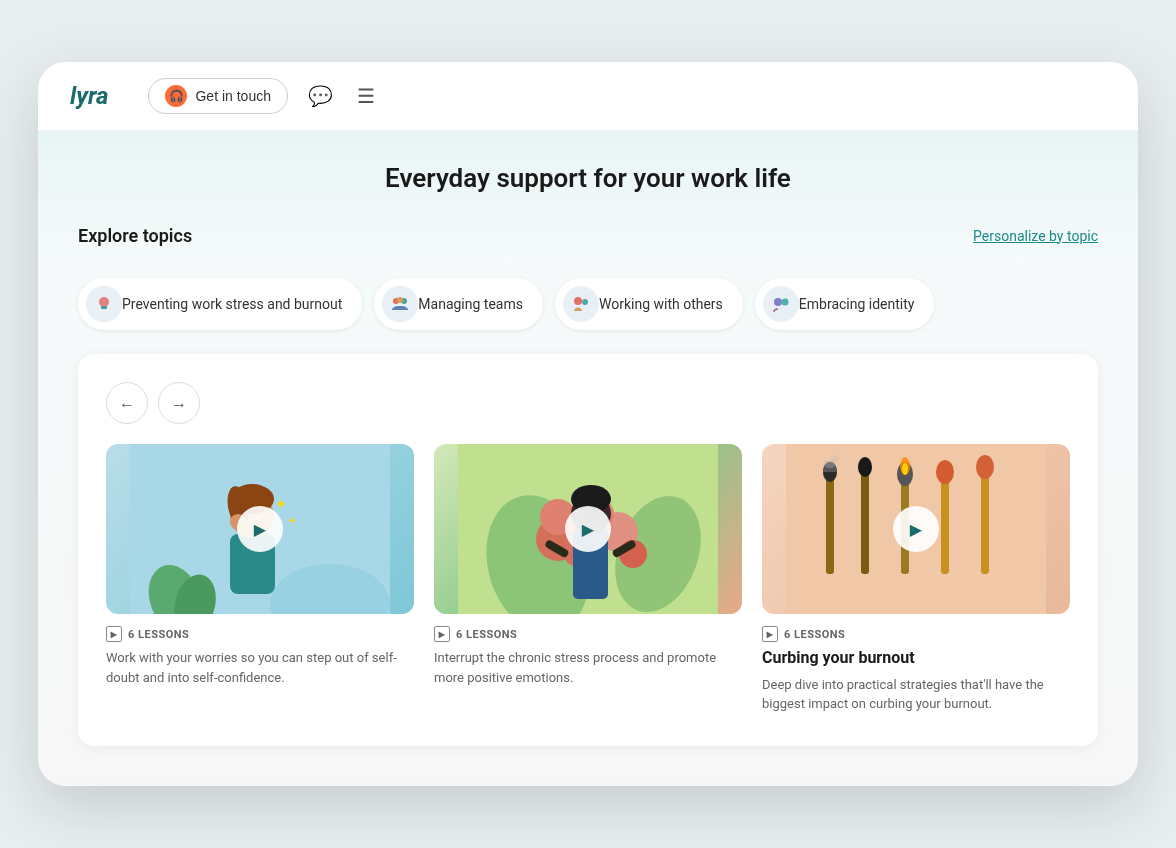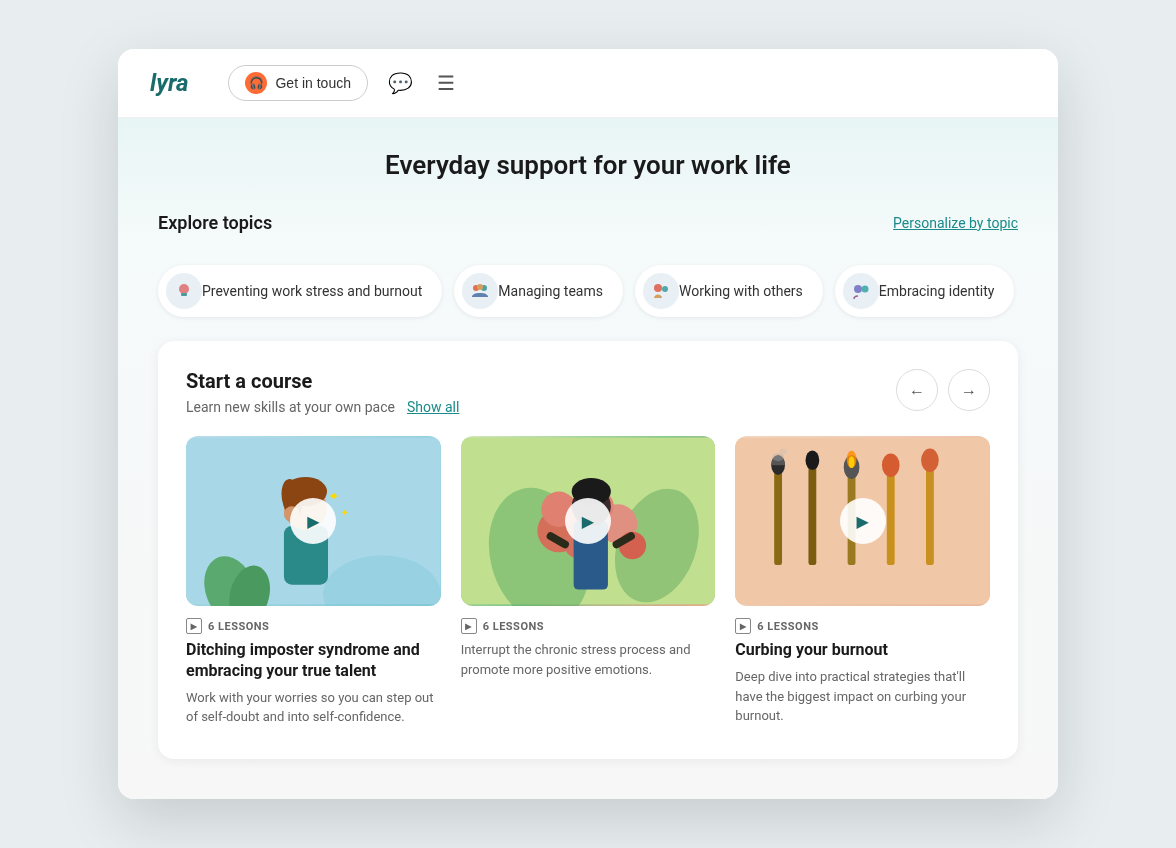--- a/index.html
+++ b/index.html
@@ -7,23 +7,23 @@
       background: #e8eef0;
       font-family: -apple-system, BlinkMacSystemFont, 'Segoe UI', Roboto, sans-serif;
       display: flex;
       justify-content: center;
       align-items: center;
       min-height: 100vh;
       padding: 20px;
     }
 
     .browser-window {
-      width: 940px;
-      background: #fff;
-      border-radius: 16px;
+      width: 1100px;
+      background: #fff;
+      border-radius: 28px;
       box-shadow: 0 20px 60px rgba(0,0,0,0.15);
       overflow: hidden;
     }
 
     
     .nav-bar {
       display: flex;
       align-items: center;
       padding: 16px 32px;
       border-bottom: 1px solid #f0f0f0;
@@ -413,25 +413,20 @@
               <path d="M5 20c0-2 2-3 4-3" stroke="#a06090" stroke-width="1.5" fill="none"></path>
             </svg>
           </div>
           <span>Embracing identity</span>
         </div>
       </div>
     </div>
 
     <div class="course-card">
       <div class="course-header">
-        <div>
-          <div class="course-title">Start a course</div>
-          <span class="course-subtitle">Learn new skills at your own pace</span>
-          <a class="show-all-link">Show all</a>
-        </div>
         <div class="nav-arrows">
           <button class="arrow-btn">←</button>
           <button class="arrow-btn">→</button>
         </div>
       </div>
 
       <div class="courses-grid">
 
         <div class="course-item">
           <div class="course-thumbnail course-thumbnail-1">
@@ -455,21 +450,20 @@
 
               <text x="145" y="65" font-size="14" fill="#FFD700">✦</text>
               <text x="158" y="80" font-size="10" fill="#FFD700">✦</text>
             </svg>
             <div class="play-btn">▶</div>
           </div>
           <div class="lessons-badge">
             <div class="lessons-icon">▶</div>
             <span>6 LESSONS</span>
           </div>
-          <div class="course-name">Ditching imposter syndrome and embracing your true talent</div>
           <div class="course-desc">Work with your worries so you can step out of self-doubt and into self-confidence.</div>
         </div>
 
         <div class="course-item">
           <div class="course-thumbnail course-thumbnail-2">
             <svg class="thumb-svg" viewBox="0 0 260 170" xmlns="http://www.w3.org/2000/svg">
               <rect width="260" height="170" fill="#b8d898"></rect>
 
               <rect width="260" height="170" fill="#c8e888" opacity="0.5"></rect>
 

